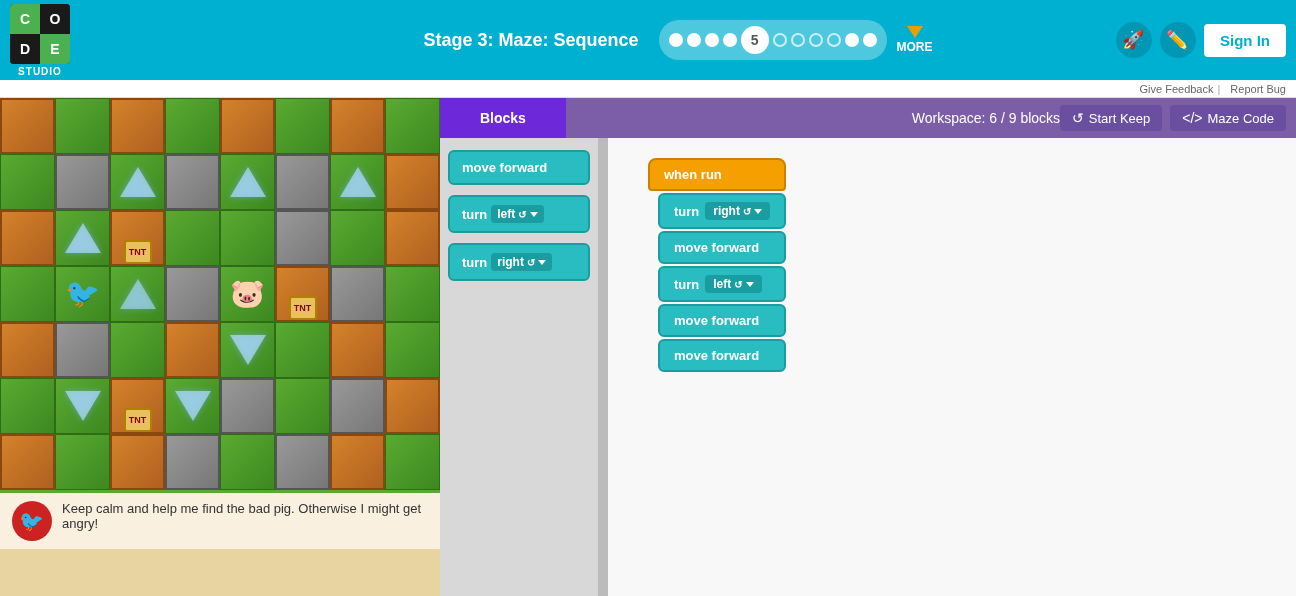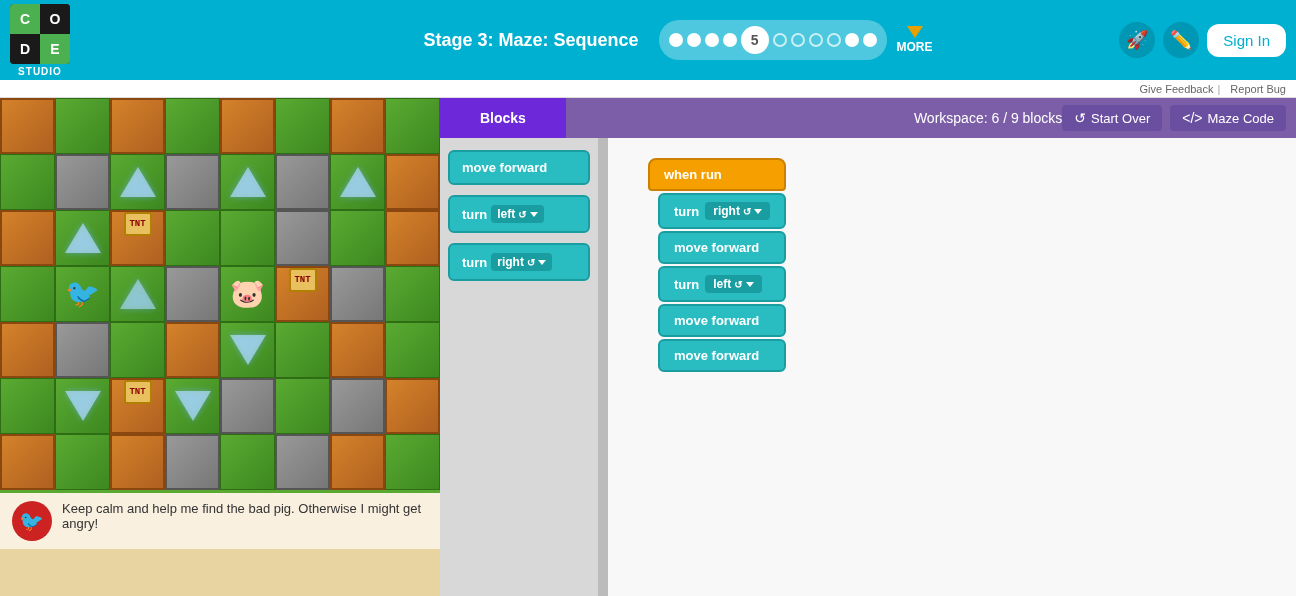--- a/index.html
+++ b/index.html
@@ -111,24 +111,24 @@
       align-items: center;
       justify-content: center;
       cursor: pointer;
       color: #fff;
       font-size: 18px;
     }
     #sign-in-btn {
       background: #fff;
       color: #00b0d1;
       border: none;
-      border-radius: 12px;
+      border-radius: 4px;
       padding: 8px 16px;
       font-size: 15px;
-      font-weight: normal;
+      font-weight: bold;
       cursor: pointer;
     }
     #feedback-bar {
       background: #fff;
       height: 18px;
       display: flex;
       align-items: center;
       justify-content: flex-end;
       padding: 0 10px;
       font-size: 11px;
@@ -332,22 +332,22 @@
       grid-template-rows: repeat(7, 56px);
       background: #5aaa32;
     }
     .gc { width: 55px; height: 56px; }
     .gc-wood { background: linear-gradient(135deg, #d4822a, #b06020); border: 2px solid #8a4810; }
     .gc-green { background: linear-gradient(135deg, #5aaa32, #3d8820); border: 1px solid #2d6e15; }
     .gc-stone { background: linear-gradient(135deg, #999, #777); border: 2px solid #555; }
     .gc-tnt {
       background: linear-gradient(135deg, #d4822a, #b06020);
       border: 2px solid #8a4810;
-      display: flex; align-items: flex-start; justify-content: center;
-      font-size: 9px; font-weight: bold; color: #cc0000; font-family: Liberation Mono, monospace;
+      display: flex; align-items: flex-end; justify-content: center;
+      font-size: 9px; font-weight: bold; color: #cc0000;
     }
     .tnt-box {
       background: #e8c060;
       border: 2px solid #b08000;
       width: 28px; height: 24px;
       display: flex; align-items: center; justify-content: center;
       font-size: 9px; font-weight: bold; color: #8b0000;
       border-radius: 3px;
     }
     .gc-triangle {
@@ -540,21 +540,21 @@
   <div id="right-panel">
 
     <div id="workspace-header">
       <div id="blocks-tab">
         <span>Blocks</span>
       </div>
       <div id="workspace-label">Workspace: 6 / 9 blocks</div>
       <div id="workspace-actions">
         <button class="ws-btn">
           <span style="font-size:14px;">↺</span>
-          <span>Start Over</span>
+          <span>Start Keep</span>
         </button>
         <button class="ws-btn">
           <span style="font-size:14px;">&lt;/&gt;</span>
           <span>Maze Code</span>
         </button>
       </div>
     </div>
 
     <div id="workspace-body">
 

